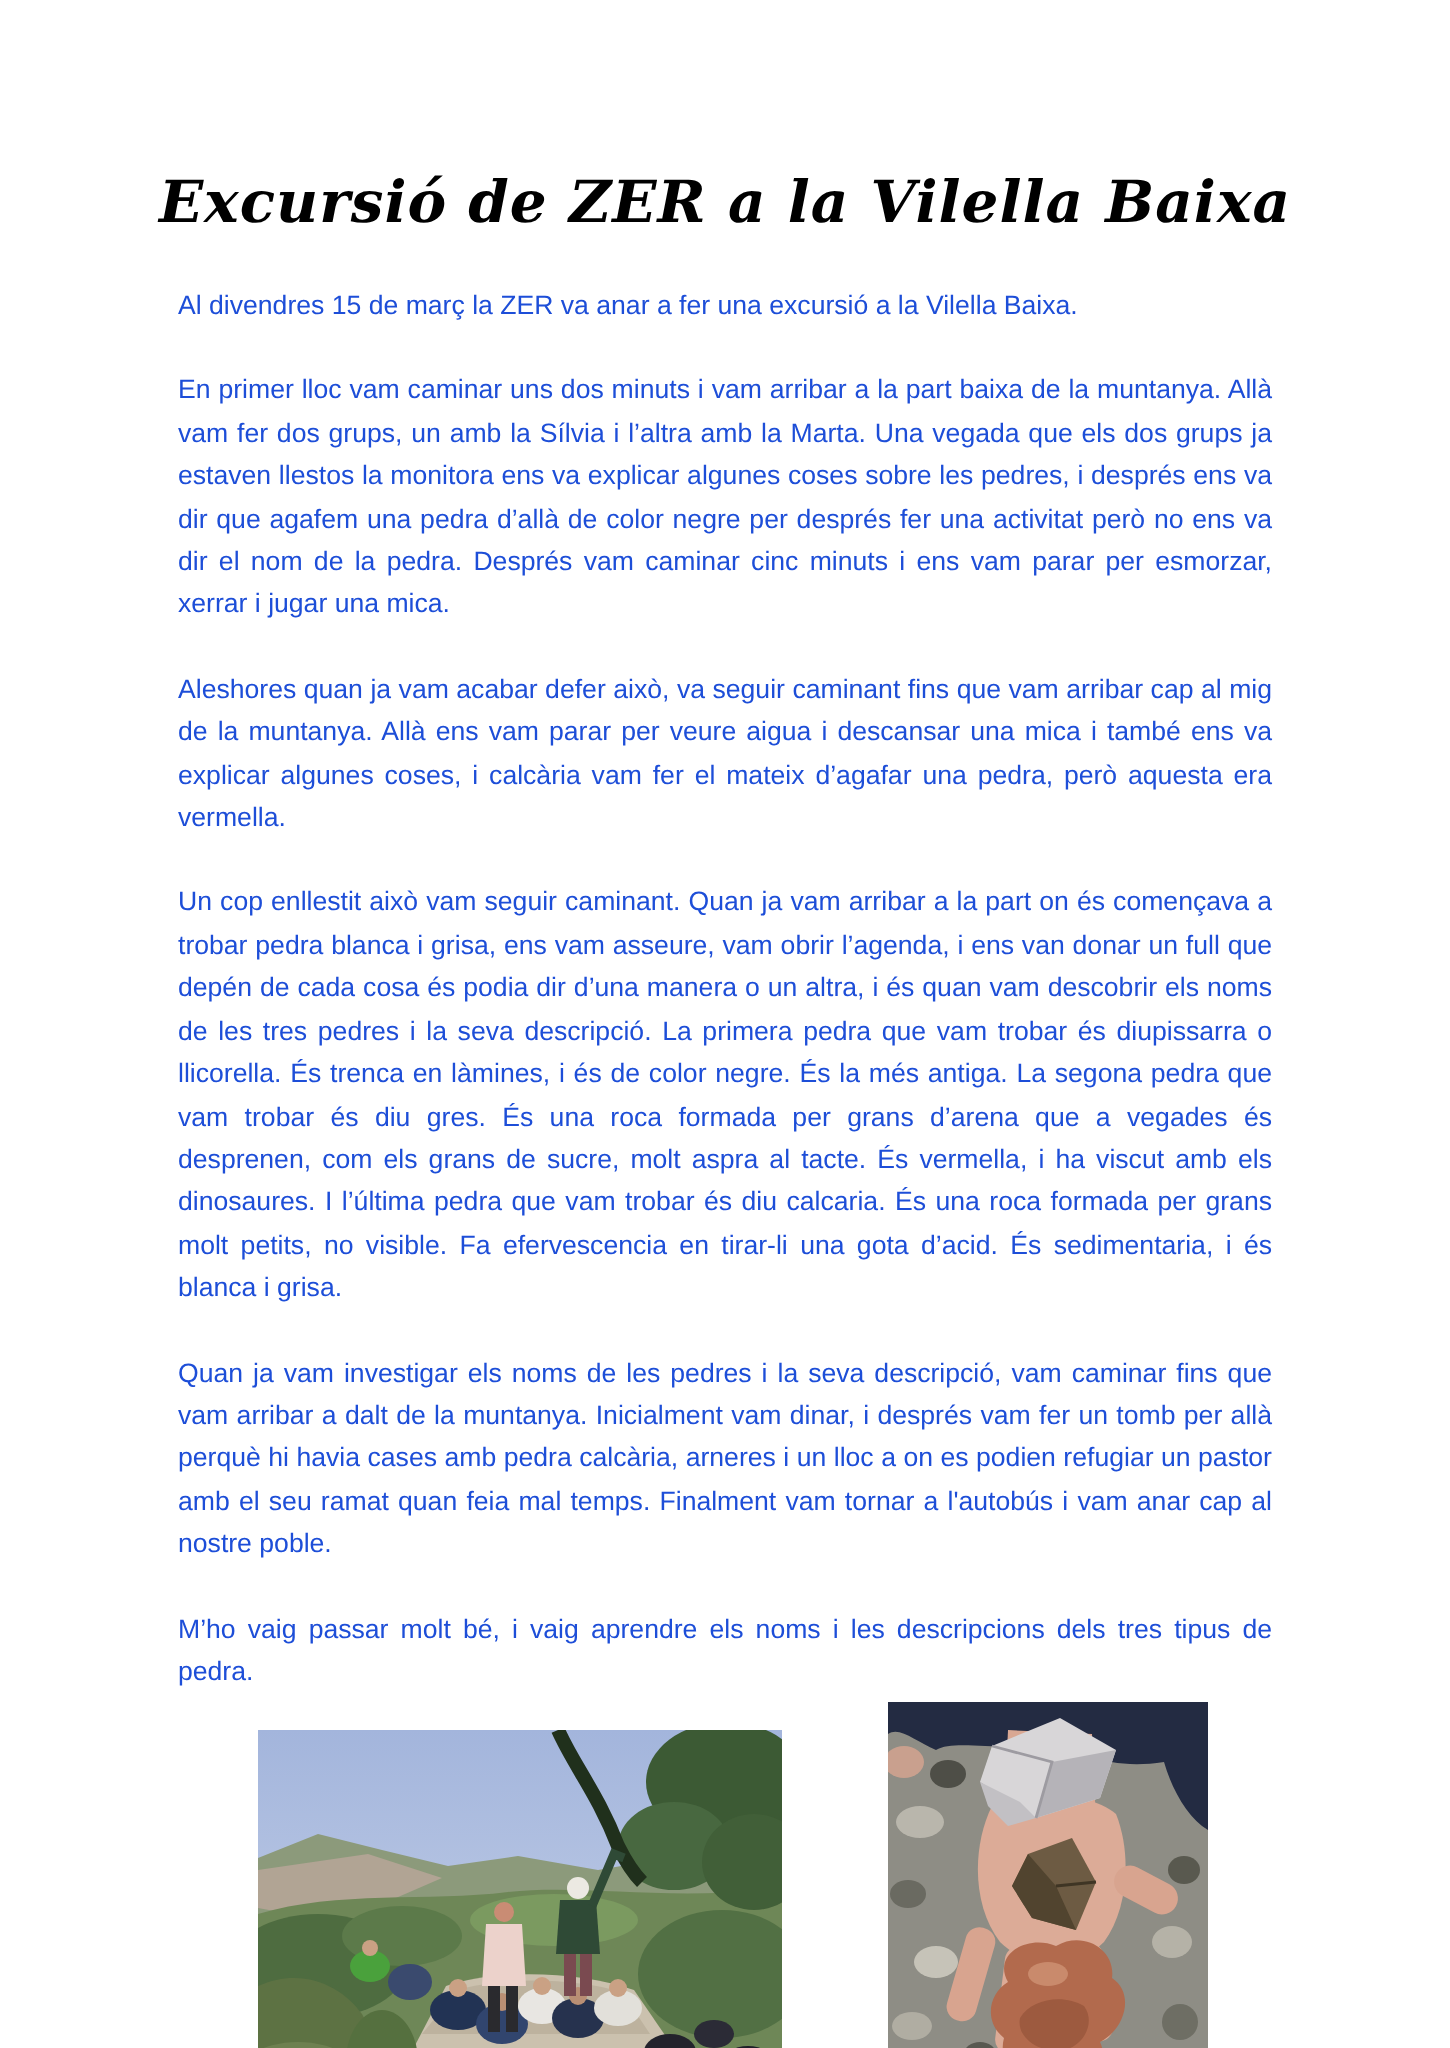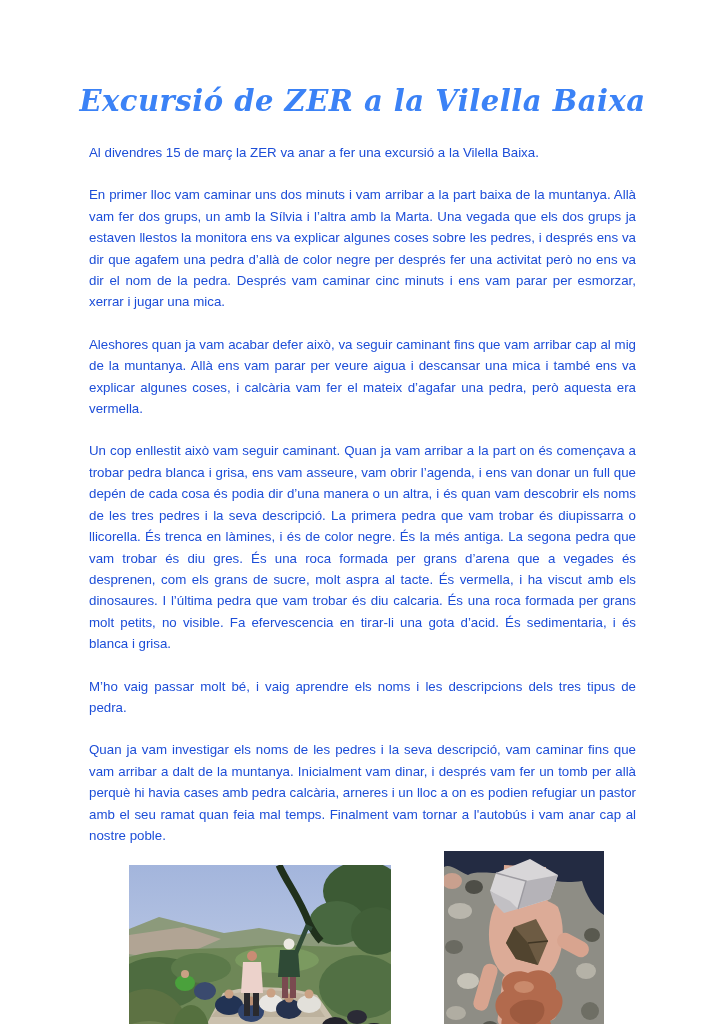--- a/index.html
+++ b/index.html
@@ -48,29 +48,29 @@
   }
   .photo-left  { width: 262px; height: 197px; margin-top: 14px; }
   .photo-right { width: 160px; height: 214px; margin-left: 53px; }
   .photo-fig svg { display: block; width: 100%; height: 100%; }
 </style>
 </head>
 <body>
 
 <div class="page">
 
-  <h1 class="doc-title" style="color: #3b82f6;">Excursió de ZER a la Vilella Baixa</h1>
+  <h1 class="doc-title" style="color: #000000;">Excursió de ZER a la Vilella Baixa</h1>
 
   <div class="body-text">
     <p>Al divendres 15 de març la ZER va anar a fer una excursió a la Vilella Baixa.</p>
     <p>En primer lloc vam caminar uns dos minuts i vam arribar a la part baixa de la muntanya. Allà vam fer dos grups, un amb la Sílvia i l’altra amb la Marta. Una vegada que els dos grups ja estaven llestos la monitora ens va explicar algunes coses sobre les pedres, i després ens va dir que agafem una pedra d’allà de color negre per després fer una activitat però no ens va dir el nom de la pedra. Després vam caminar cinc minuts i ens vam parar per esmorzar, xerrar i jugar una mica.</p>
     <p>Aleshores quan ja vam acabar defer això, va seguir caminant fins que vam arribar cap al mig de la muntanya. Allà ens vam parar per veure aigua i descansar una mica i també ens va explicar algunes coses, i calcària vam fer el mateix d’agafar una pedra, però aquesta era vermella.</p>
     <p>Un cop enllestit això vam seguir caminant. Quan ja vam arribar a la part on és començava a trobar pedra blanca i grisa, ens vam asseure, vam obrir l’agenda, i ens van donar un full que depén de cada cosa és podia dir d’una manera o un altra, i és quan vam descobrir els noms de les tres pedres i la seva descripció. La primera pedra que vam trobar és diupissarra o llicorella. És trenca en làmines, i és de color negre. És la més antiga. La segona pedra que vam trobar és diu gres. És una roca formada per grans d’arena que a vegades és desprenen, com els grans de sucre, molt aspra al tacte. És vermella, i ha viscut amb els dinosaures. I l’última pedra que vam trobar és diu calcaria. És una roca formada per grans molt petits, no visible. Fa efervescencia en tirar-li una gota d’acid. És sedimentaria, i és blanca i grisa.</p>
+    <p>Quan ja vam investigar els noms de les pedres i la seva descripció, vam caminar fins que vam arribar a dalt de la muntanya. Inicialment vam dinar, i després vam fer un tomb per allà perquè hi havia cases amb pedra calcària, arneres i un lloc a on es podien refugiar un pastor amb el seu ramat quan feia mal temps. Finalment vam tornar a l'autobús i vam anar cap al nostre poble.</p>
     <p>M’ho vaig passar molt bé, i vaig aprendre els noms i les descripcions dels tres tipus de pedra.</p>
-    <p>Quan ja vam investigar els noms de les pedres i la seva descripció, vam caminar fins que vam arribar a dalt de la muntanya. Inicialment vam dinar, i després vam fer un tomb per allà perquè hi havia cases amb pedra calcària, arneres i un lloc a on es podien refugiar un pastor amb el seu ramat quan feia mal temps. Finalment vam tornar a l'autobús i vam anar cap al nostre poble.</p>
   </div>
 
   <div class="photos-row">
 
     <figure class="photo-fig photo-left">
       <svg viewBox="0 0 262 197" preserveAspectRatio="none">
         <defs>
           <linearGradient id="sky" x1="0" y1="0" x2="0" y2="1">
             <stop offset="0" stop-color="#a3b5dc"></stop>
             <stop offset="1" stop-color="#ccd6ea"></stop>

